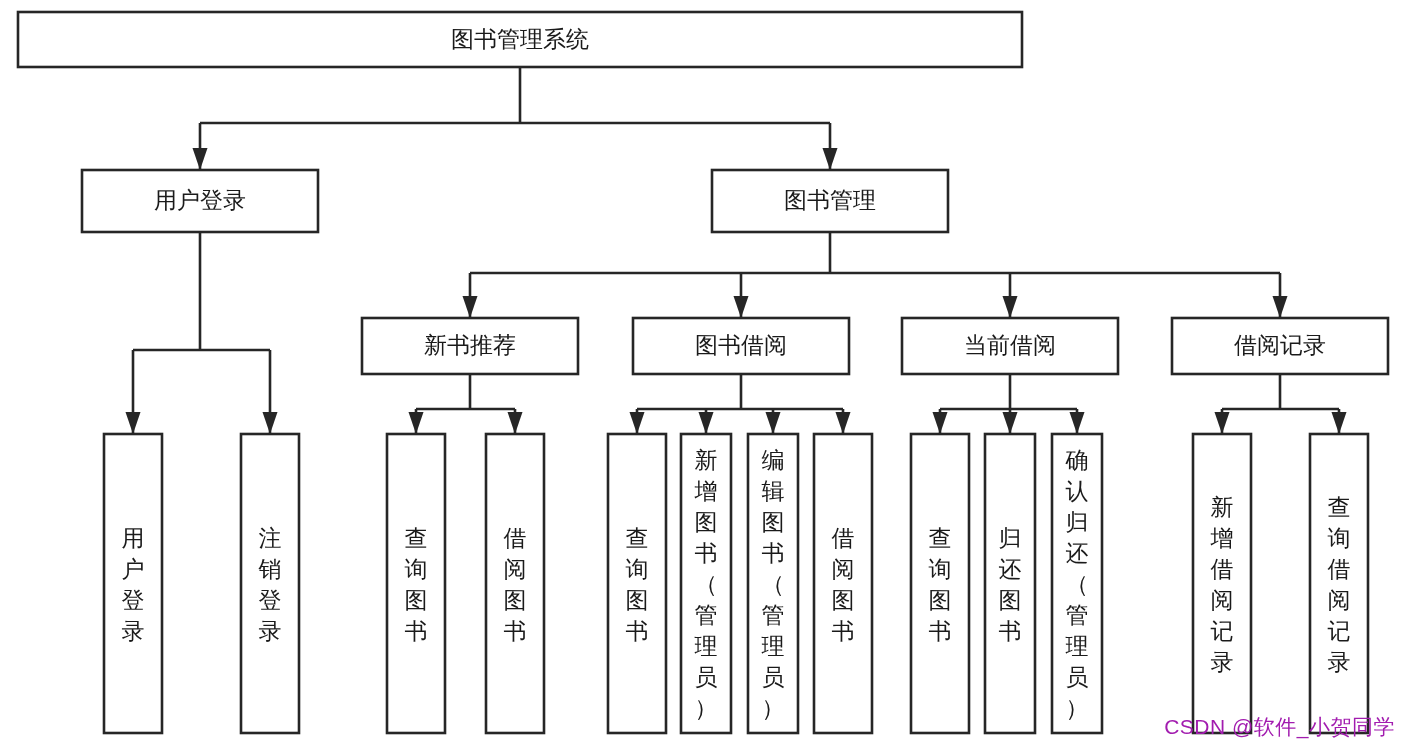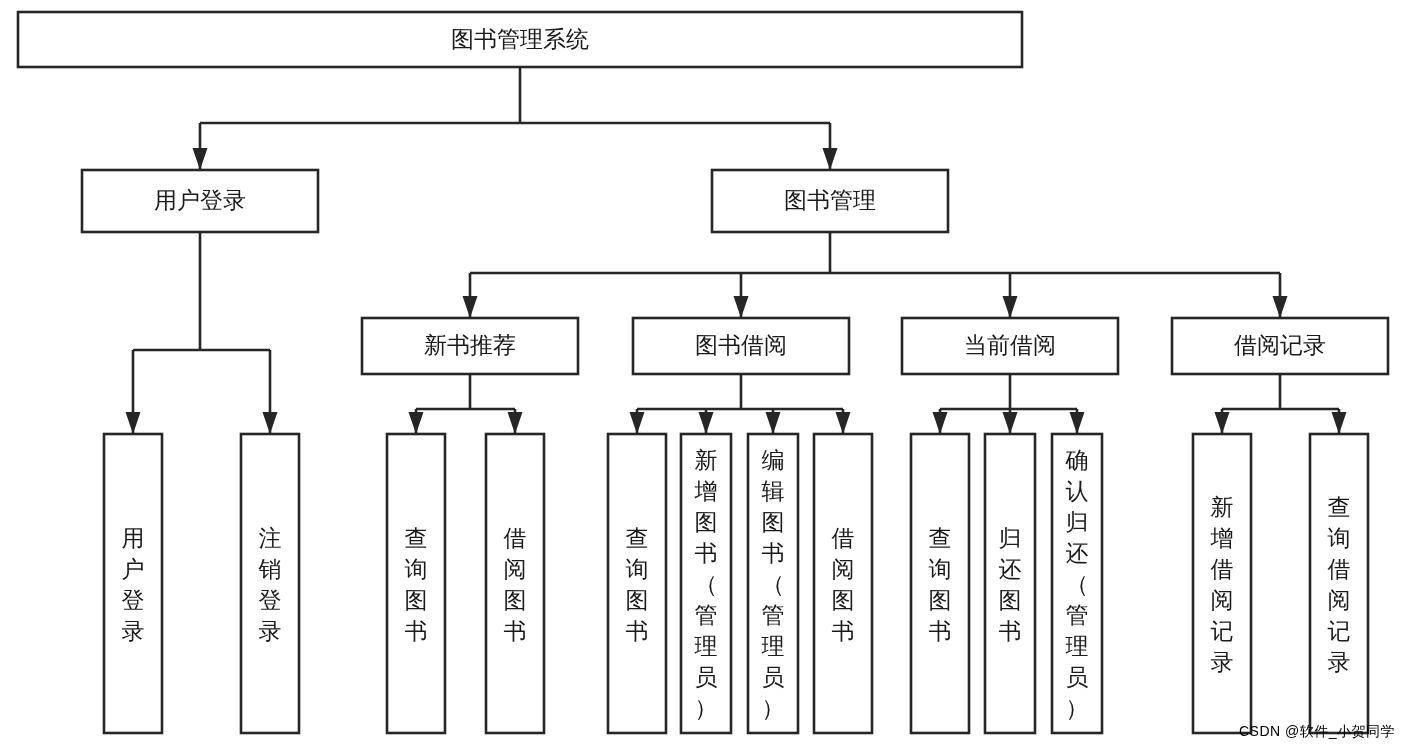--- a/index.html
+++ b/index.html
@@ -49,22 +49,22 @@
     fill: #1a1a1a;
     font-family: "Liberation Sans", "DejaVu Sans", sans-serif;
     font-size: 23px;
     text-anchor: middle;
   }
   .watermark {
     position: absolute;
     right: 10px;
     bottom: 6px;
     font-family: "Liberation Sans", "DejaVu Sans", sans-serif;
-    font-size: 14px;
-    color: #000000;
+    font-size: 21px;
+    color: #a21caf;
     white-space: nowrap;
     letter-spacing: 0.5px;
   }
 </style>
 </head>
 <body>
 
 <div id="canvas-wrap">
 
   <svg class="diagram" viewBox="0 0 1405 747" xmlns="http://www.w3.org/2000/svg">

